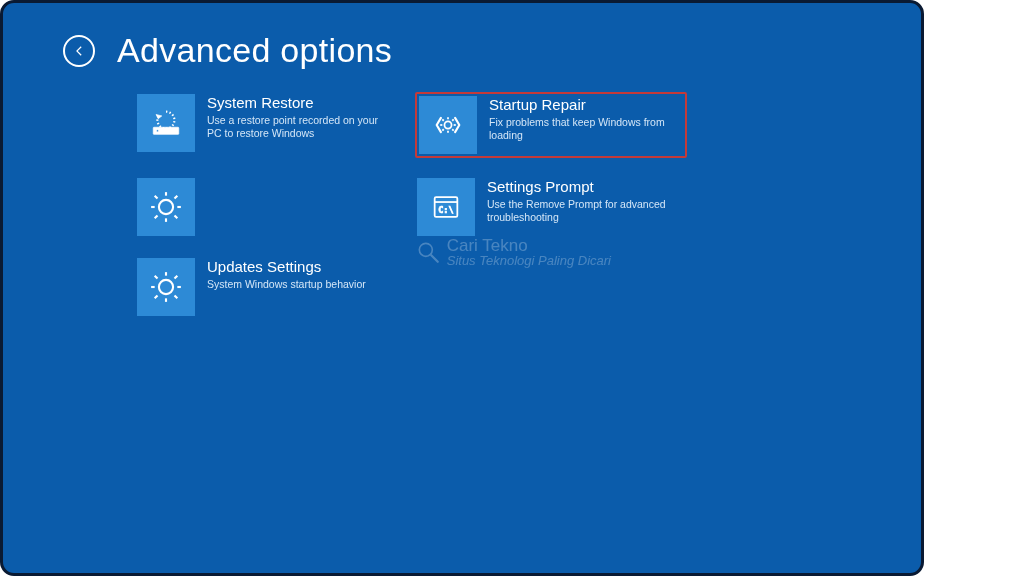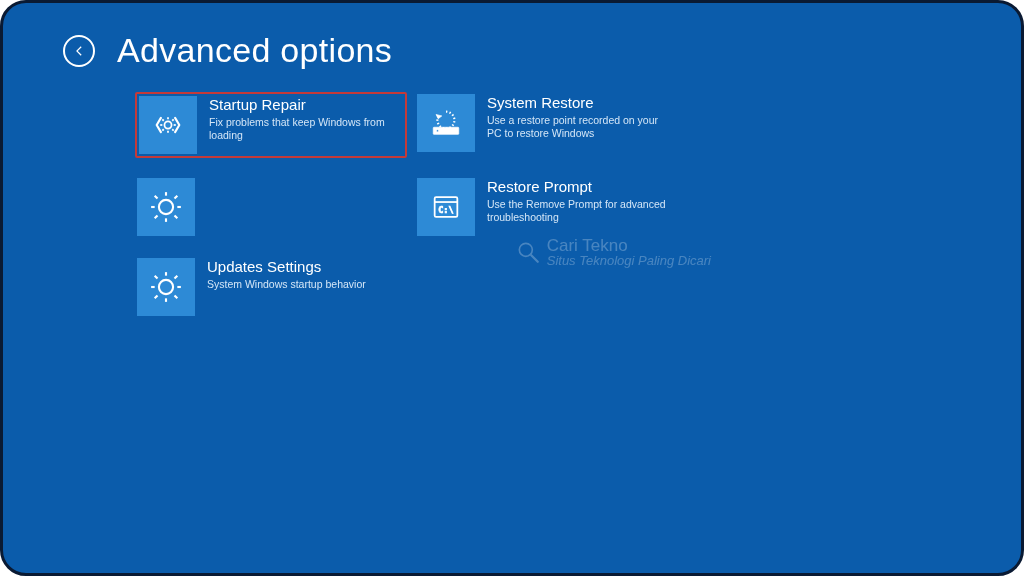--- a/index.html
+++ b/index.html
@@ -1,16 +1,16 @@
 <!DOCTYPE html>
 <html><head>
 <meta charset="utf-8">
 <style>
   html,body{margin:0;padding:0;width:1024px;height:576px;overflow:hidden;font-family:"Segoe UI","Segoe UI Light",Arial,sans-serif;}
-  .frame{box-sizing:border-box;width:1024px;height:576px;background:#0b5cab;border:3px solid #0a1a33;border-radius:26px;padding:28px 60px 0 60px;color:#fff;position:relative;}
+  .frame{box-sizing:border-box;width:924px;height:576px;background:#0b5cab;border:3px solid #0a1a33;border-radius:14px;padding:28px 60px 0 60px;color:#fff;position:relative;}
   .header{display:flex;align-items:center;gap:22px;margin-bottom:22px;}
   .back-btn{width:28px;height:28px;border:2px solid #fff;border-radius:50%;display:flex;align-items:center;justify-content:center;cursor:pointer;background:transparent;}
   .back-btn svg{width:14px;height:14px;fill:#fff;}
   .title{font-size:34px;font-weight:300;letter-spacing:.3px;}
   .grid{margin-left:72px;display:grid;grid-template-columns:280px 280px;column-gap:0px;row-gap:18px;}
   .tile{display:flex;align-items:flex-start;gap:12px;width:260px;min-height:62px;cursor:pointer;padding:2px;box-sizing:border-box;}
   .tile.highlight{border:2px solid #c43a3a;padding:2px 6px 2px 2px;width:272px;min-height:66px;border-radius:2px;}
   .tile-icon{flex:0 0 58px;width:58px;height:58px;background:#2d8ad6;display:flex;align-items:center;justify-content:center;}
   .tile-icon svg{width:34px;height:34px;fill:#fff;stroke:#fff;}
   .tile-text{display:flex;flex-direction:column;padding-top:0;}
@@ -30,20 +30,35 @@
     <div class="back-btn">
       <svg viewBox="0 0 24 24">
           <path d="M15 4l-8 8 8 8 1.5-1.5L10 12l6.5-6.5z"></path>
         </svg>
     </div>
     <div class="title">Advanced options</div>
   </div>
 
   <div class="grid">
 
+    <div class="tile">
+      <div class="tile-icon">
+        <svg viewBox="0 0 48 48">
+          <rect x="6" y="30" width="36" height="10" rx="1" fill="#fff"></rect>
+          <circle cx="12" cy="35" r="1.6" fill="#2d8ad6"></circle>
+          <path d="M24 8 a12 12 0 1 1 -11 7" fill="none" stroke="#fff" stroke-width="3" stroke-dasharray="2 3"></path>
+          <path d="M10 12 l3 6 l5 -4 z" fill="#fff"></path>
+        </svg>
+      </div>
+      <div class="tile-text">
+        <div class="tile-title">System Restore</div>
+        <div class="tile-desc">Use a restore point recorded on your PC to restore Windows</div>
+      </div>
+    </div>
+
     <div class="tile highlight">
       <div class="tile-icon">
         <svg viewBox="0 0 48 48">
           <path d="M14 14 l-6 10 6 10" fill="none" stroke="#fff" stroke-width="3" stroke-linecap="round" stroke-linejoin="round"></path>
           <path d="M34 14 l6 10 -6 10" fill="none" stroke="#fff" stroke-width="3" stroke-linecap="round" stroke-linejoin="round"></path>
           <circle cx="24" cy="24" r="5" fill="none" stroke="#fff" stroke-width="2.5"></circle>
           <g stroke="#fff" stroke-width="2.5">
             <line x1="24" y1="16" x2="24" y2="13"></line>
               <line x1="24" y1="32" x2="24" y2="35"></line>
             <line x1="16" y1="24" x2="13" y2="24"></line>
@@ -51,35 +66,20 @@
             <line x1="18" y1="18" x2="16" y2="16"></line>
               <line x1="30" y1="30" x2="32" y2="32"></line>
             <line x1="30" y1="18" x2="32" y2="16"></line>
               <line x1="18" y1="30" x2="16" y2="32"></line>
           </g>
         </svg>
       </div>
       <div class="tile-text">
         <div class="tile-title">Startup Repair</div>
         <div class="tile-desc">Fix problems that keep Windows from loading</div>
-      </div>
-    </div>
-
-    <div class="tile">
-      <div class="tile-icon">
-        <svg viewBox="0 0 48 48">
-          <rect x="6" y="30" width="36" height="10" rx="1" fill="#fff"></rect>
-          <circle cx="12" cy="35" r="1.6" fill="#2d8ad6"></circle>
-          <path d="M24 8 a12 12 0 1 1 -11 7" fill="none" stroke="#fff" stroke-width="3" stroke-dasharray="2 3"></path>
-          <path d="M10 12 l3 6 l5 -4 z" fill="#fff"></path>
-        </svg>
-      </div>
-      <div class="tile-text">
-        <div class="tile-title">System Restore</div>
-        <div class="tile-desc">Use a restore point recorded on your PC to restore Windows</div>
       </div>
     </div>
 
     <div class="tile">
       <div class="tile-icon">
         <svg viewBox="0 0 48 48">
           <circle cx="24" cy="24" r="10" fill="none" stroke="#fff" stroke-width="3"></circle>
           <g stroke="#fff" stroke-width="3">
             <line x1="24" y1="8" x2="24" y2="3"></line>
               <line x1="24" y1="40" x2="24" y2="45"></line>
@@ -96,21 +96,21 @@
 
     <div class="tile">
       <div class="tile-icon">
         <svg viewBox="0 0 48 48">
           <rect x="8" y="10" width="32" height="28" rx="2" fill="none" stroke="#fff" stroke-width="2.5"></rect>
           <line x1="8" y1="17" x2="40" y2="17" stroke="#fff" stroke-width="2.5"></line>
           <text x="13" y="32" font-family="Consolas,monospace" font-size="12" fill="#fff" font-weight="bold">C:\</text>
         </svg>
       </div>
       <div class="tile-text">
-        <div class="tile-title">Restore Prompt</div>
+        <div class="tile-title">Settings Prompt</div>
         <div class="tile-desc">Use the Remove Prompt for advanced troubleshooting</div>
       </div>
     </div>
 
 
     <div class="tile">
       <div class="tile-icon">
         <svg viewBox="0 0 48 48">
           <circle cx="24" cy="24" r="10" fill="none" stroke="#fff" stroke-width="3"></circle>
           <g stroke="#fff" stroke-width="3">

